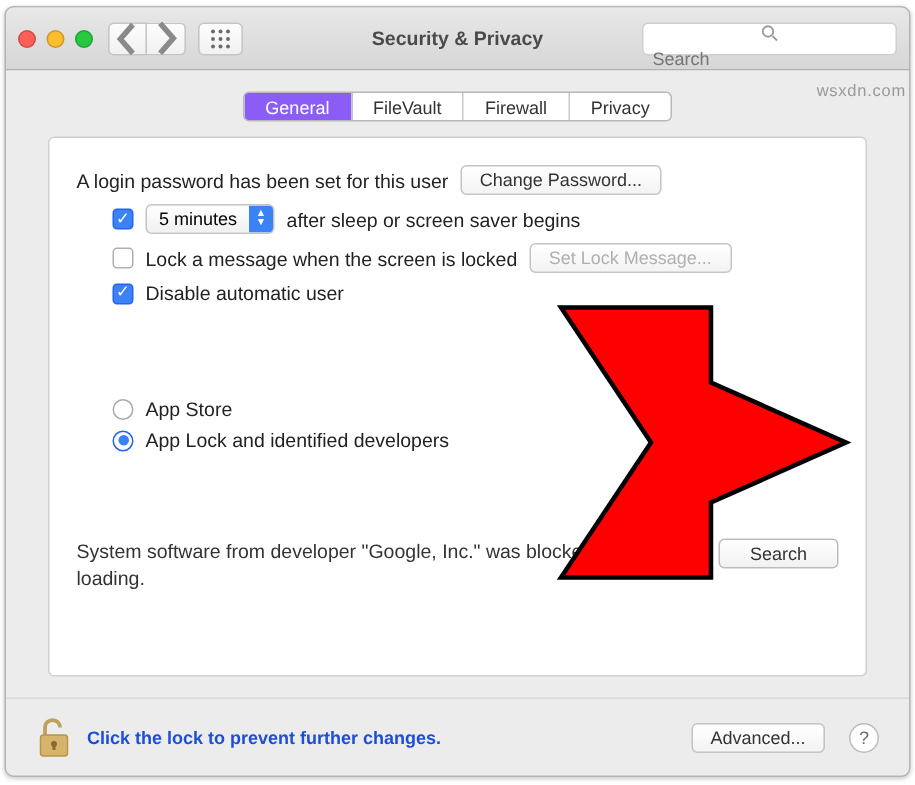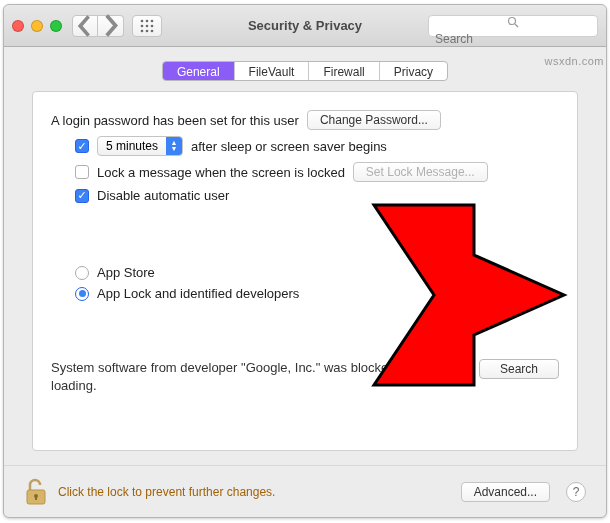--- a/index.html
+++ b/index.html
@@ -124,21 +124,21 @@
     display:flex;align-items:center;justify-content:center;
   }
   .footer{
     height:52px;border-top:1px solid #d8d8d8;
     display:flex;align-items:center;padding:0 20px;gap:10px;
   }
   .lock{
     width:24px;height:28px;position:relative;flex-shrink:0;
   }
   .lock svg{width:100%;height:100%;}
-  .footer .txt{font-size:12px;color:#a16207;}
+  .footer .txt{font-size:12px;color:#1d4ed8;font-weight:bold;}
   .help{
     width:20px;height:20px;border:1px solid #bcbcbc;border-radius:50%;
     display:flex;align-items:center;justify-content:center;font-size:12px;color:#6a6a6a;
     margin-left:6px;background:#fff;
   }
   .arrow-overlay{
     position:absolute; left:330px; top:190px; width:240px; height:200px;
     pointer-events:none;
   }
   .watermark{

